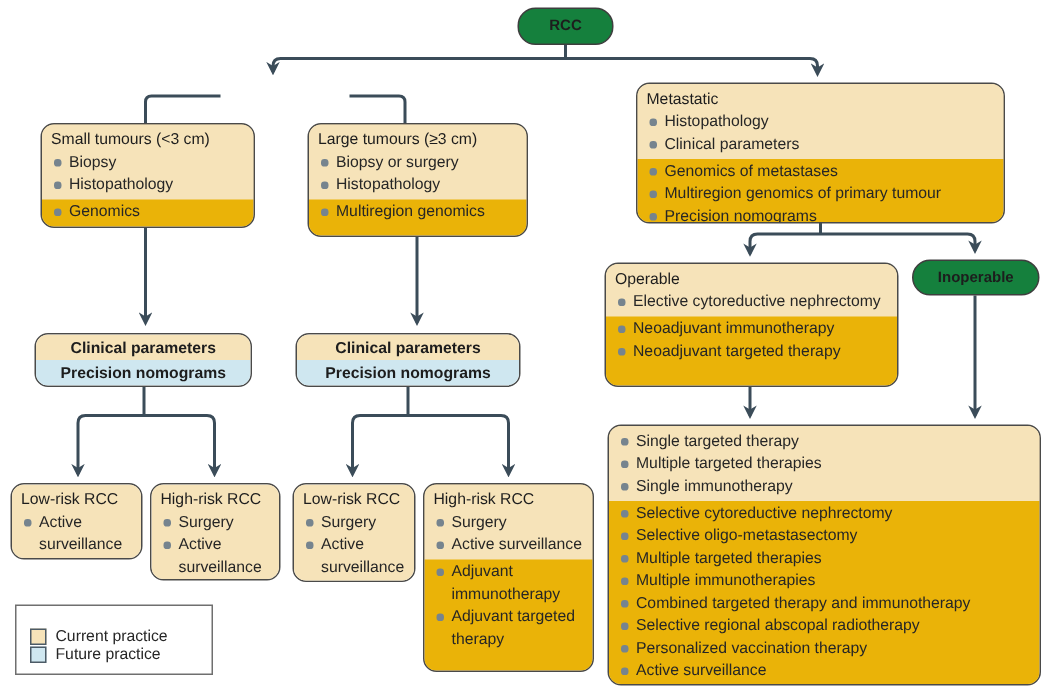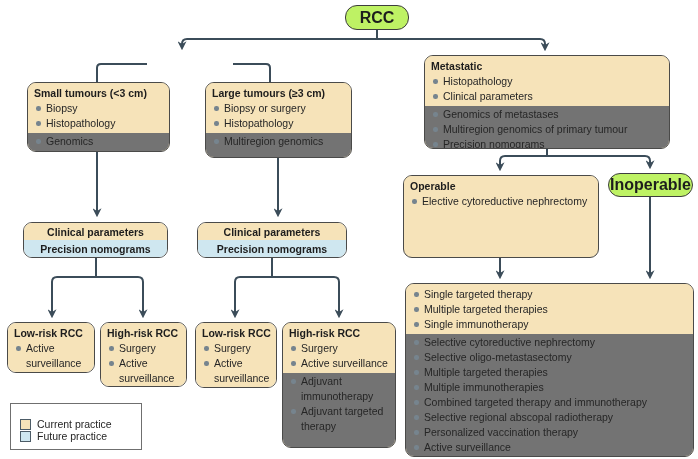--- a/index.html
+++ b/index.html
@@ -7,29 +7,29 @@
   body{font-family:"Liberation Sans","DejaVu Sans",sans-serif;color:#262626}
   .stage{position:relative;width:698px;height:459px;background:#fff;overflow:hidden}
   svg.wires{position:absolute;left:0;top:0;width:698px;height:459px;pointer-events:none}
 
   
   .node{position:absolute;border:1.4px solid #4a4a49;border-radius:9px;overflow:hidden;
         display:flex;flex-direction:column;background:#F6E3B9;font-size:10.5px;line-height:15px}
   .sec{padding:1px 4px 2px 6px}
   .sec.first{padding-top:3px}
   .sec.tan{background:#F6E3B9}
-  .sec.blue{background:#737373;flex:1}
-  .ttl{font-weight:bold;white-space:nowrap;color:#1d1d1d}
+  .sec.blue{background:#eab308;flex:1}
+  .ttl{font-weight:normal;white-space:nowrap;color:#1d1d1d}
   ul.items{list-style:none}
   ul.items li{position:relative;padding-left:12px}
   ul.items .dot{position:absolute;left:2px;top:5.2px;width:4.5px;height:4.5px;border-radius:50%;background:#76848e}
 
   
-  .pill{position:absolute;background:#bef264;border:1.7px solid #3e3e3e;border-radius:12px;
-        display:flex;align-items:center;justify-content:center;font-weight:bold;font-size:16px;color:#1d1d1d}
+  .pill{position:absolute;background:#15803d;border:1.7px solid #3e3e3e;border-radius:12px;
+        display:flex;align-items:center;justify-content:center;font-weight:bold;font-size:10px;color:#1d1d1d}
 
   
   .clin{position:absolute;border:1.4px solid #4a4a49;border-radius:9px;overflow:hidden;
         display:flex;flex-direction:column;font-size:10.5px;font-weight:bold;color:#1d1d1d;text-align:center}
   .clin .row{flex:1;display:flex;align-items:center;justify-content:center}
   .clin .row.tan{background:#F6E3B9}
   .clin .row.blue{background:#CFE7F0}
 
   
   .legend{position:absolute;left:10px;top:403px;width:132px;height:47px;border:1.5px solid #6f6f6f;
@@ -169,20 +169,26 @@
     </div>
   </div>
 
   <div class="node" style="left:403px;top:175px;width:196px;height:83px">
     <div class="sec tan first">
       <div class="ttl">Operable</div>
       <ul class="items">
           <li><span class="dot"></span><span>Elective cytoreductive nephrectomy</span></li>
         </ul>
     </div>
+    <div class="sec blue">
+      <ul class="items">
+          <li><span class="dot"></span><span>Neoadjuvant immunotherapy</span></li>
+          <li><span class="dot"></span><span>Neoadjuvant targeted therapy</span></li>
+        </ul>
+    </div>
   </div>
 
   <div class="node" style="left:405px;top:283px;width:289px;height:174px">
     <div class="sec tan first">
       <ul class="items">
           <li><span class="dot"></span><span>Single targeted therapy</span></li>
           <li><span class="dot"></span><span>Multiple targeted therapies</span></li>
           <li><span class="dot"></span><span>Single immunotherapy</span></li>
         </ul>
     </div>

